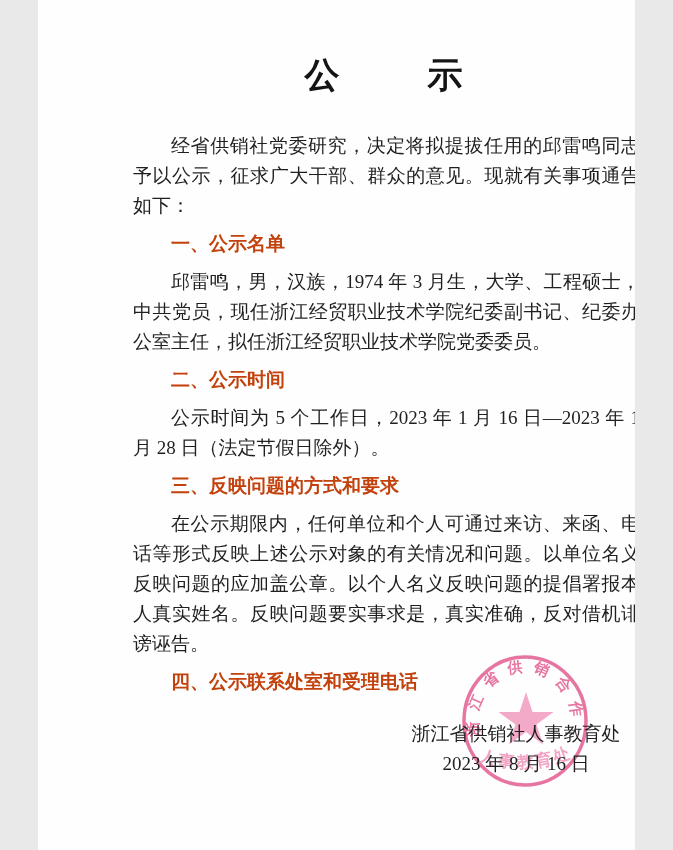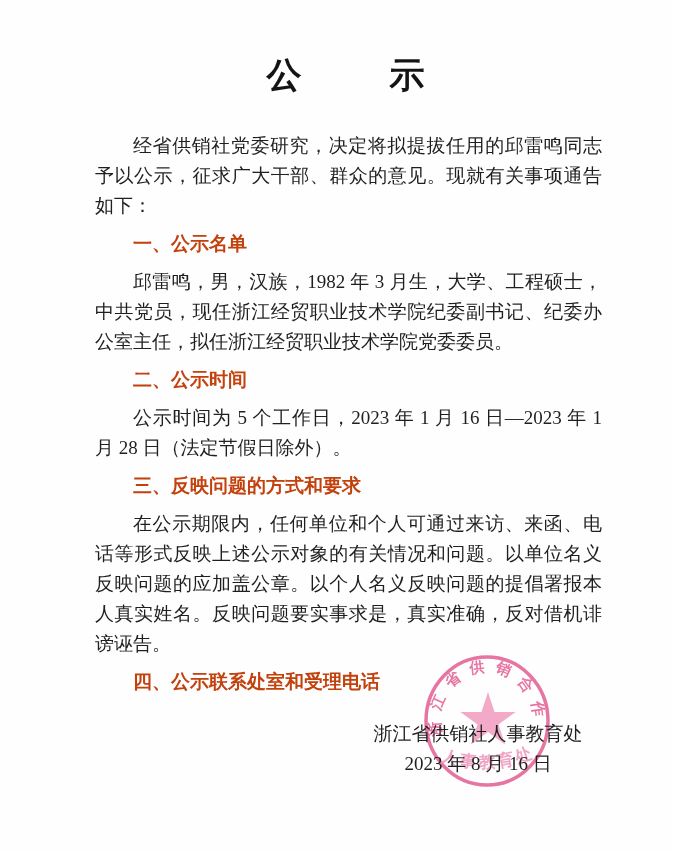--- a/index.html
+++ b/index.html
@@ -2,21 +2,21 @@
 <html><head>
 <meta charset="utf-8">
 <style>
   html, body {
     margin: 0;
     padding: 0;
     background: #e9e9e9;
   }
   .page {
     position: relative;
-    width: 673px;
+    width: 597px;
     height: 850px;
     margin: 0 auto;
     background: #fefefe;
     overflow: hidden;
     font-family: "Liberation Serif", "DejaVu Serif", serif;
     color: #1f1f1f;
   }
   .title {
     position: absolute;
     top: 54px;
@@ -81,21 +81,21 @@
 </head>
 <body>
 
 <div class="page">
 
   <h1 class="title">公　　示</h1>
 
   <div class="body-text">
     <p class="para">经省供销社党委研究，决定将拟提拔任用的邱雷鸣同志予以公示，征求广大干部、群众的意见。现就有关事项通告如下：</p>
     <p class="heading">一、公示名单</p>
-    <p class="para">邱雷鸣，男，汉族，1982 年 3 月生，大学、工程硕士，中共党员，现任浙江经贸职业技术学院纪委副书记、纪委办公室主任，拟任浙江经贸职业技术学院党委委员。</p>
+    <p class="para">邱雷鸣，男，汉族，1974 年 3 月生，大学、工程硕士，中共党员，现任浙江经贸职业技术学院纪委副书记、纪委办公室主任，拟任浙江经贸职业技术学院党委委员。</p>
     <p class="heading">二、公示时间</p>
     <p class="para">公示时间为 5 个工作日，2023 年 1 月 16 日—2023 年 1 月 28 日（法定节假日除外）。</p>
     <p class="heading">三、反映问题的方式和要求</p>
     <p class="para">在公示期限内，任何单位和个人可通过来访、来函、电话等形式反映上述公示对象的有关情况和问题。以单位名义反映问题的应加盖公章。以个人名义反映问题的提倡署报本人真实姓名。反映问题要实事求是，真实准确，反对借机诽谤诬告。</p>
     <p class="heading">四、公示联系处室和受理电话</p>
   </div>
 
   <svg class="stamp" width="150" height="150" viewBox="0 0 150 150" aria-hidden="true">
     <ellipse cx="75" cy="75" rx="61" ry="64" fill="none" stroke-width="3.5" stroke="#e2588f"></ellipse>
     <path id="sealArcPath" d="M 30.8,91.9 A 47,49.5 0 1 1 119.2,91.9" fill="none"></path>

